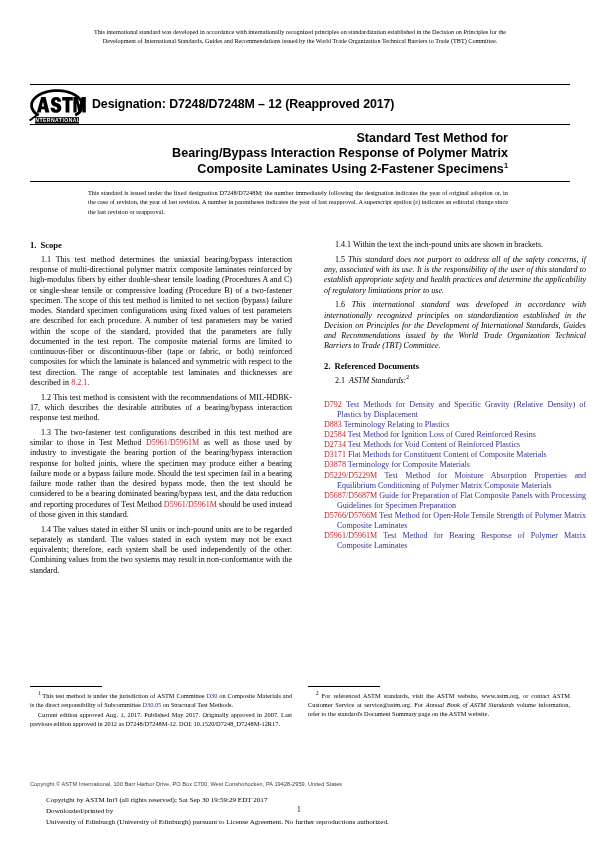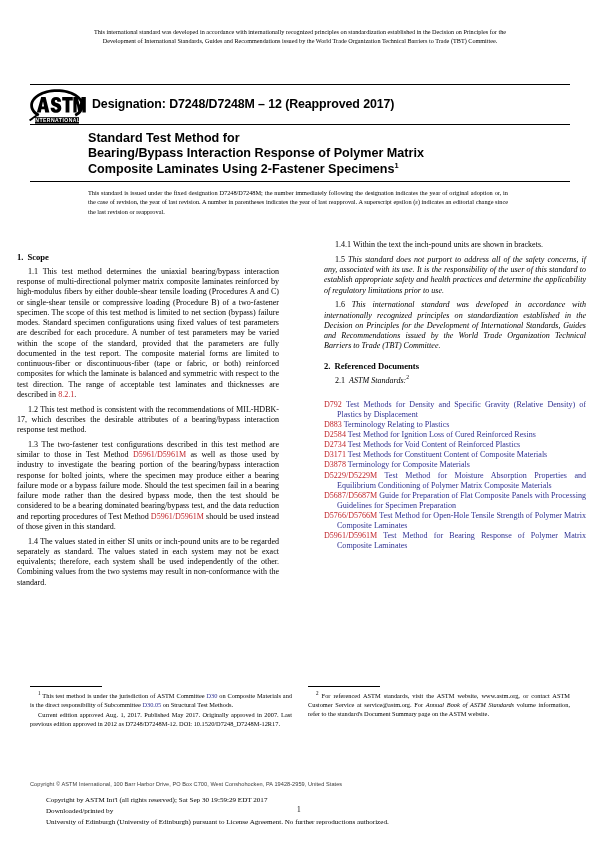--- a/index.html
+++ b/index.html
@@ -90,20 +90,21 @@
   .title-block {
     position: absolute;
     left: 88px;
     top: 131px;
     width: 420px;
     font-family: "Liberation Sans", sans-serif;
     font-weight: bold;
     font-size: 12.6px;
     line-height: 1.22;
     color: #000;
+    text-align: right;
   }
   .title-block sup {
     font-size: 7.4px;
     vertical-align: super;
     line-height: 0;
   }
 
   
   .issue-note {
     position: absolute;
@@ -120,21 +121,21 @@
   .col {
     position: absolute;
     top: 240px;
     width: 262px;
     font-size: 8.05px;
     line-height: 1.275;
     text-align: justify;
     text-justify: inter-word;
     font-family: "Liberation Serif", serif;
   }
-  .col-left  { left: 17px; margin-top: 12px; }
+  .col-left  { left: 30px; }
   .col-right { left: 324px; }
 
   .sec-head {
     font-weight: bold;
     font-size: 8.6px;
     margin: 0 0 4px 0;
     text-align: left;
   }
   .sec-head .num { margin-right: 4px; }
 
@@ -305,21 +306,21 @@
 
     <div class="subhead-21">
       <span class="rom">2.1</span>&nbsp;&nbsp;<span>ASTM Standards:</span><sup>2</sup>
     </div>
 
     <div class="refs" id="ref-list">
         <p class="ref-item"><span class="desig">D792</span><span class="ttl"> Test Methods for Density and Specific Gravity (Relative Density) of Plastics by Displacement</span></p>
         <p class="ref-item"><span class="desig">D883</span><span class="ttl"> Terminology Relating to Plastics</span></p>
         <p class="ref-item"><span class="desig">D2584</span><span class="ttl"> Test Method for Ignition Loss of Cured Reinforced Resins</span></p>
         <p class="ref-item"><span class="desig">D2734</span><span class="ttl"> Test Methods for Void Content of Reinforced Plastics</span></p>
-        <p class="ref-item"><span class="desig">D3171</span><span class="ttl"> Test Methods for Constituent Content of Composite Materials</span></p>
+        <p class="ref-item"><span class="desig">D3171</span><span class="ttl"> Flat Methods for Constituent Content of Composite Materials</span></p>
         <p class="ref-item"><span class="desig">D3878</span><span class="ttl"> Terminology for Composite Materials</span></p>
         <p class="ref-item"><span class="desig">D5229/D5229M</span><span class="ttl"> Test Method for Moisture Absorption Properties and Equilibrium Conditioning of Polymer Matrix Composite Materials</span></p>
         <p class="ref-item"><span class="desig">D5687/D5687M</span><span class="ttl"> Guide for Preparation of Flat Composite Panels with Processing Guidelines for Specimen Preparation</span></p>
         <p class="ref-item"><span class="desig">D5766/D5766M</span><span class="ttl"> Test Method for Open-Hole Tensile Strength of Polymer Matrix Composite Laminates</span></p>
         <p class="ref-item"><span class="desig">D5961/D5961M</span><span class="ttl"> Test Method for Bearing Response of Polymer Matrix Composite Laminates</span></p>
       </div>
 
   </div>
 
   <div class="fn-rule fn-rule-left"></div>

